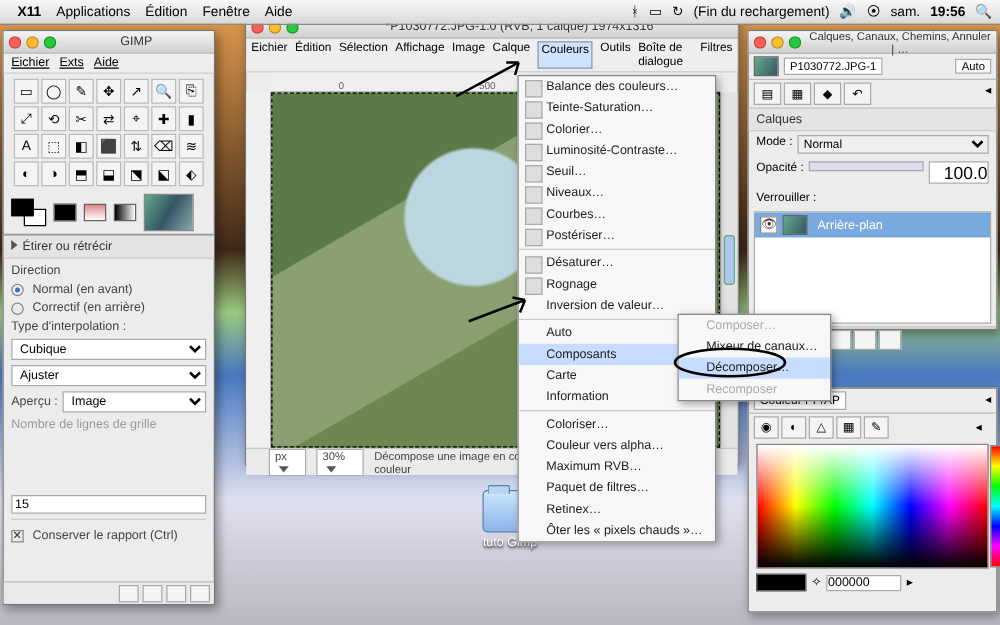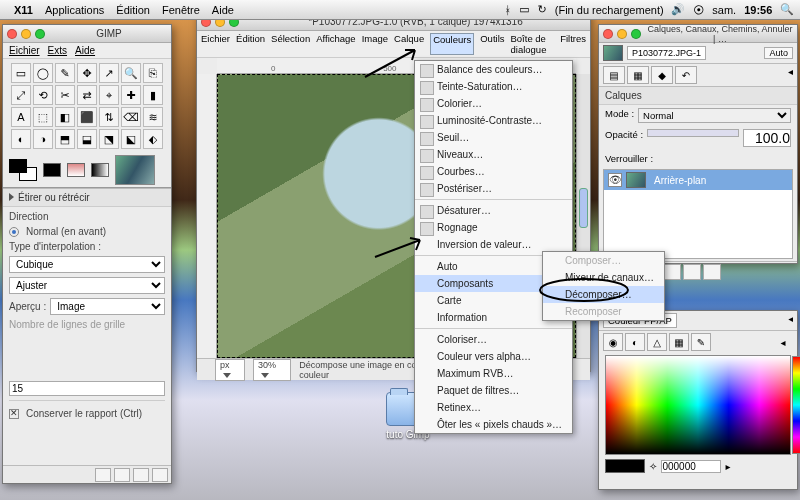--- a/index.html
+++ b/index.html
@@ -194,20 +194,24 @@
   <div class="divider"></div>
   <div class="section-label">
     <span class="tri-r"></span><span>Étirer ou rétrécir</span>
   </div>
   <div class="opt-panel">
     <div>Direction</div>
     <div class="row">
         <span class="radio on"></span>
         <span>Normal (en avant)</span>
       </div>
+    <div class="row">
+        <span class="radio"></span>
+        <span>Correctif (en arrière)</span>
+      </div>
     <div>Type d'interpolation :</div>
     <select><option>Cubique</option></select>
     <select><option>Ajuster</option></select>
     <div class="row">
         <span>Aperçu :</span>
       <select style="flex:1"><option>Image</option></select>
       </div>
     <div class="row dim">
         <span>Nombre de lignes de grille</span>
       </div>

